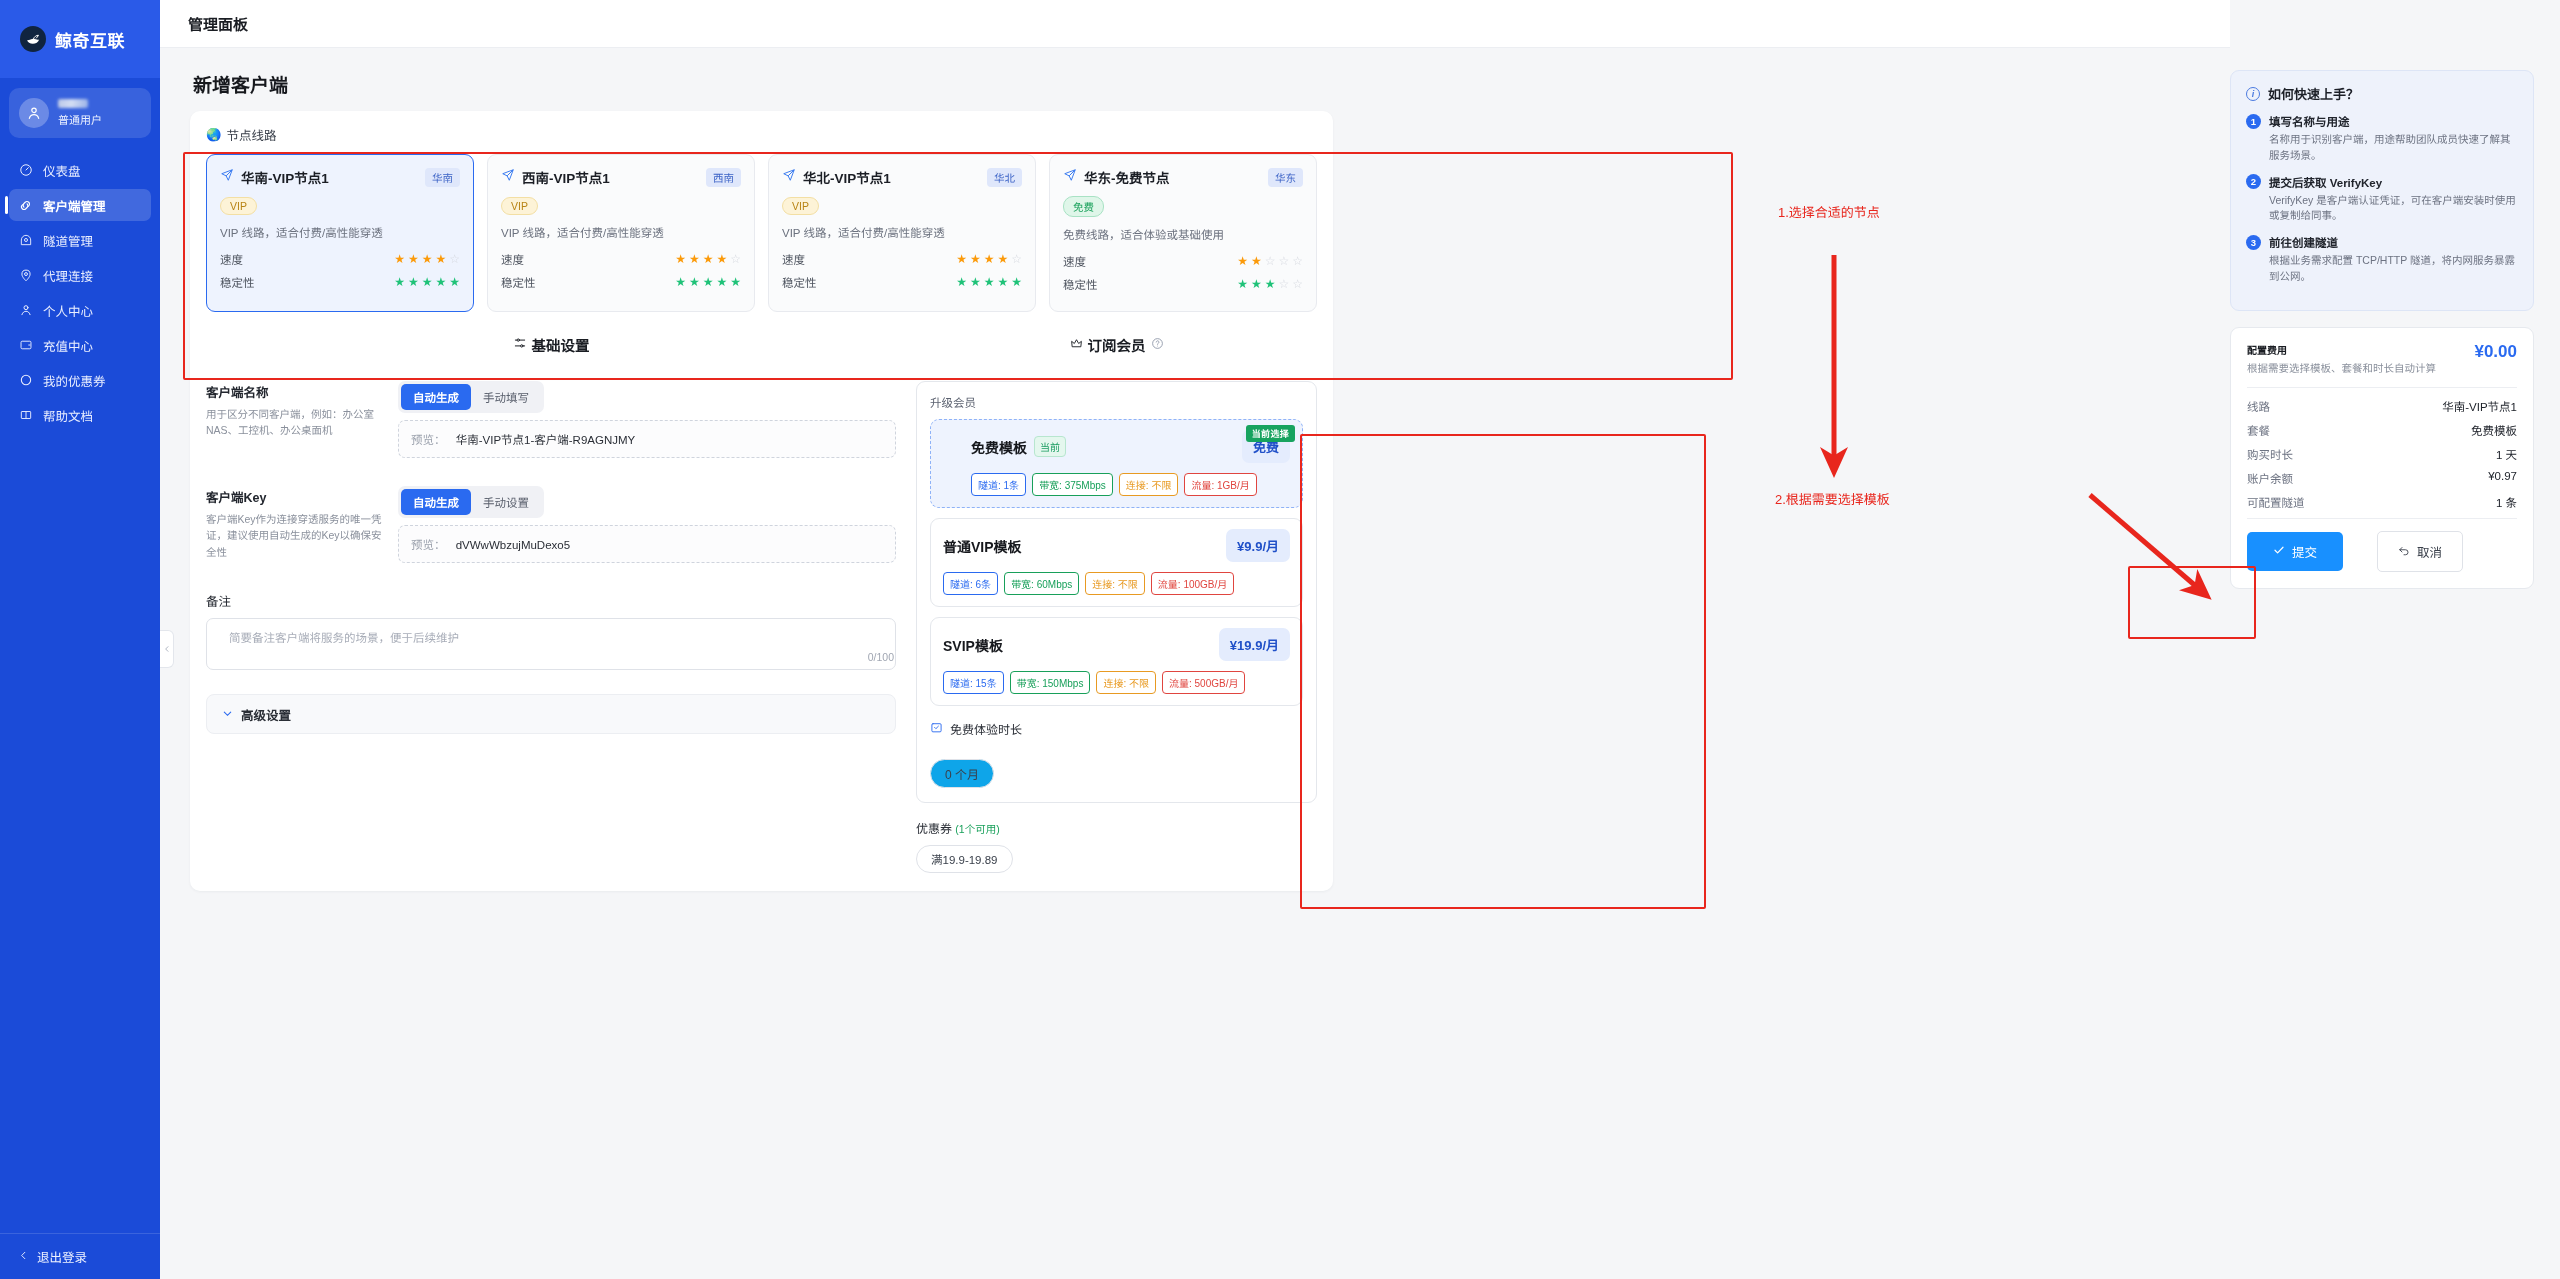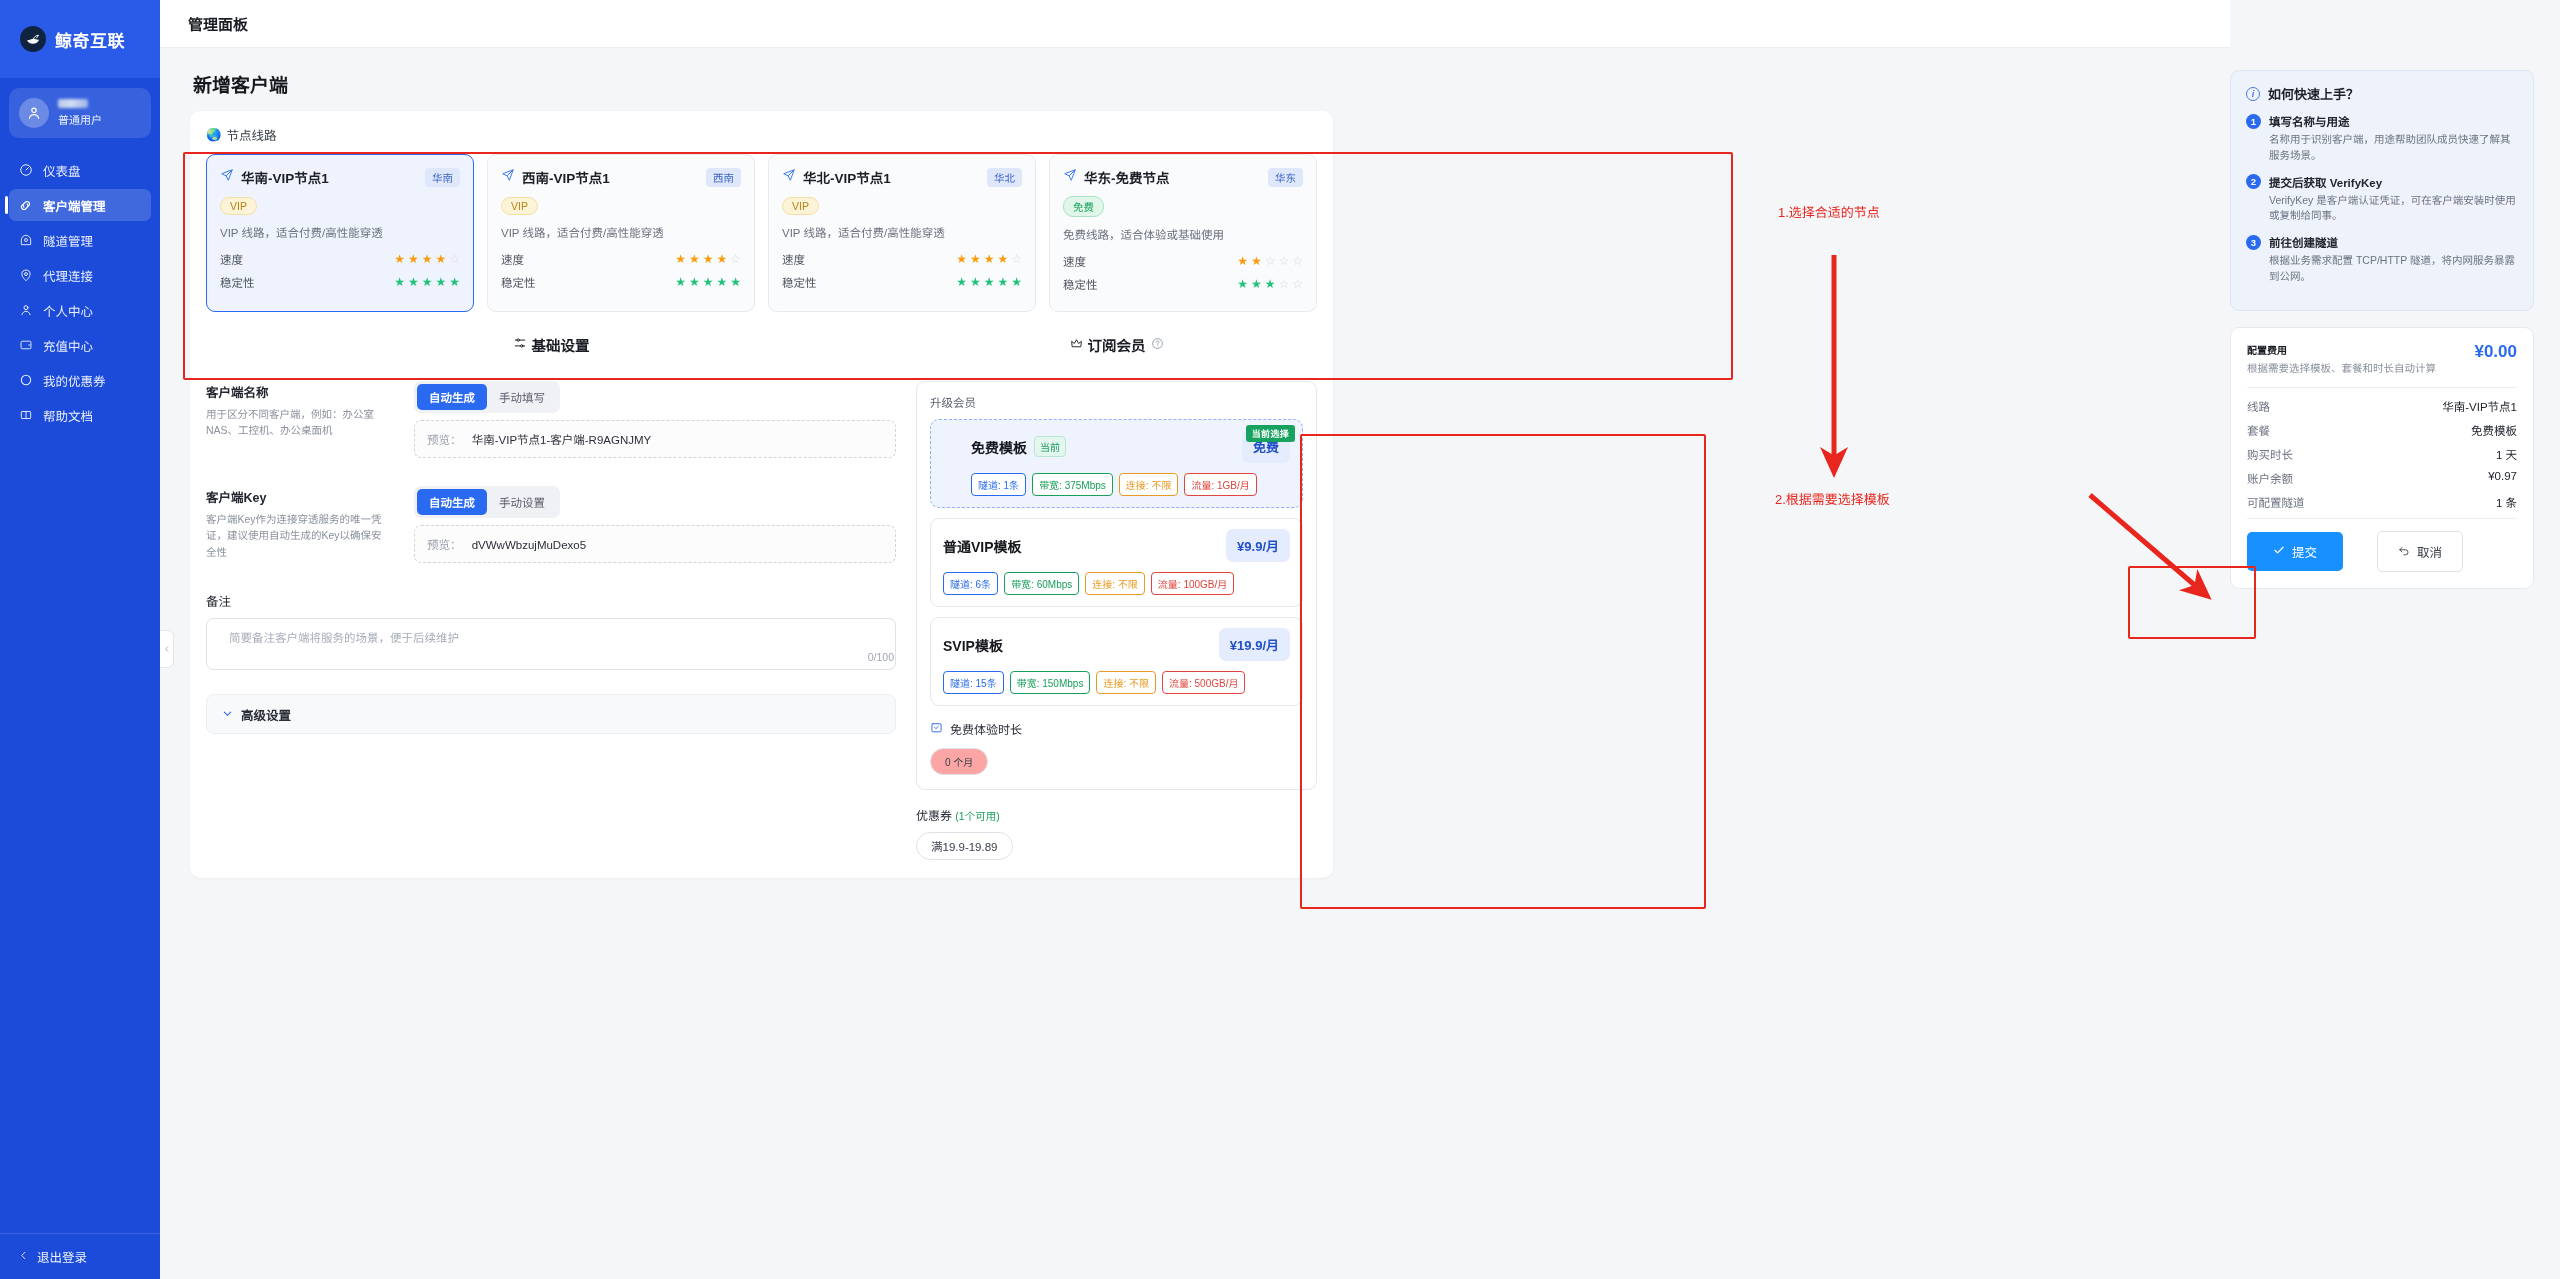--- a/index.html
+++ b/index.html
@@ -130,21 +130,21 @@
   
   .panes { display: flex; gap: 20px; margin-top: 22px; }
   .pane-left { width: 690px; flex: 0 0 690px; }
   .pane-right { flex: 1; }
   .pane-title {
     text-align: center; font-size: 14.5px; font-weight: 700; color: #1a1d23;
     margin-bottom: 26px; display: flex; align-items: center; justify-content: center; gap: 5px;
   }
   .pane-title .q { color: #9aa3b2; font-size: 12px; }
 
-  .field-row { display: flex; gap: 28px; margin-bottom: 28px; }
+  .field-row { display: flex; gap: 12px; margin-bottom: 28px; }
   .field-label-col { width: 180px; flex: 0 0 180px; padding-top: 1px; }
   .field-label { font-size: 12.5px; font-weight: 700; color: #22262e; margin-bottom: 5px; }
   .field-hint { font-size: 10.5px; color: #8a909c; line-height: 1.55; }
   .field-ctrl-col { flex: 1; }
 
   .seg {
     display: inline-flex; background: #f0f1f5; border-radius: 7px; padding: 3px; margin-bottom: 7px;
   }
   .seg-btn {
     font-size: 11.5px; padding: 5px 12px; border-radius: 5px; color: #5a606d; cursor: pointer;
@@ -204,22 +204,22 @@
   .spec {
     font-size: 10px; border-radius: 4px; padding: 3px 6px; background: #fff; white-space: nowrap;
   }
   .spec.b { color: #2a6af0; border: 1px solid #2a6af0; }
   .spec.g { color: #18a05a; border: 1px solid #18a05a; }
   .spec.o { color: #e89a22; border: 1px solid #e89a22; }
   .spec.r { color: #e0453f; border: 1px solid #e0453f; }
 
   .trial-row { display: flex; align-items: center; gap: 7px; font-size: 12px; color: #2a2e36; margin-top: 14px; }
   .trial-pill {
-    display: inline-block; margin-top: 11px; border: 1px solid #dfe2e8; border-radius: 16px;
-    padding: 5px 14px; font-size: 10px; color: #3a404b; background: #fca5a5;
+    display: inline-block; margin-top: 22px; border: 1px solid #dfe2e8; border-radius: 16px;
+    padding: 5px 14px; font-size: 12px; color: #3a404b; background: #0ea5e9;
   }
 
   .coupon-label { font-size: 12px; color: #2a2e36; margin: 16px 0 0 0; }
   .coupon-count { font-size: 10.5px; color: #18a05a; }
   .coupon-pill {
     display: inline-block; margin-top: 9px; border: 1px solid #dfe2e8; border-radius: 16px;
     padding: 5px 14px; font-size: 11.5px; color: #3a404b; background: #fff; cursor: pointer;
   }
 
   

